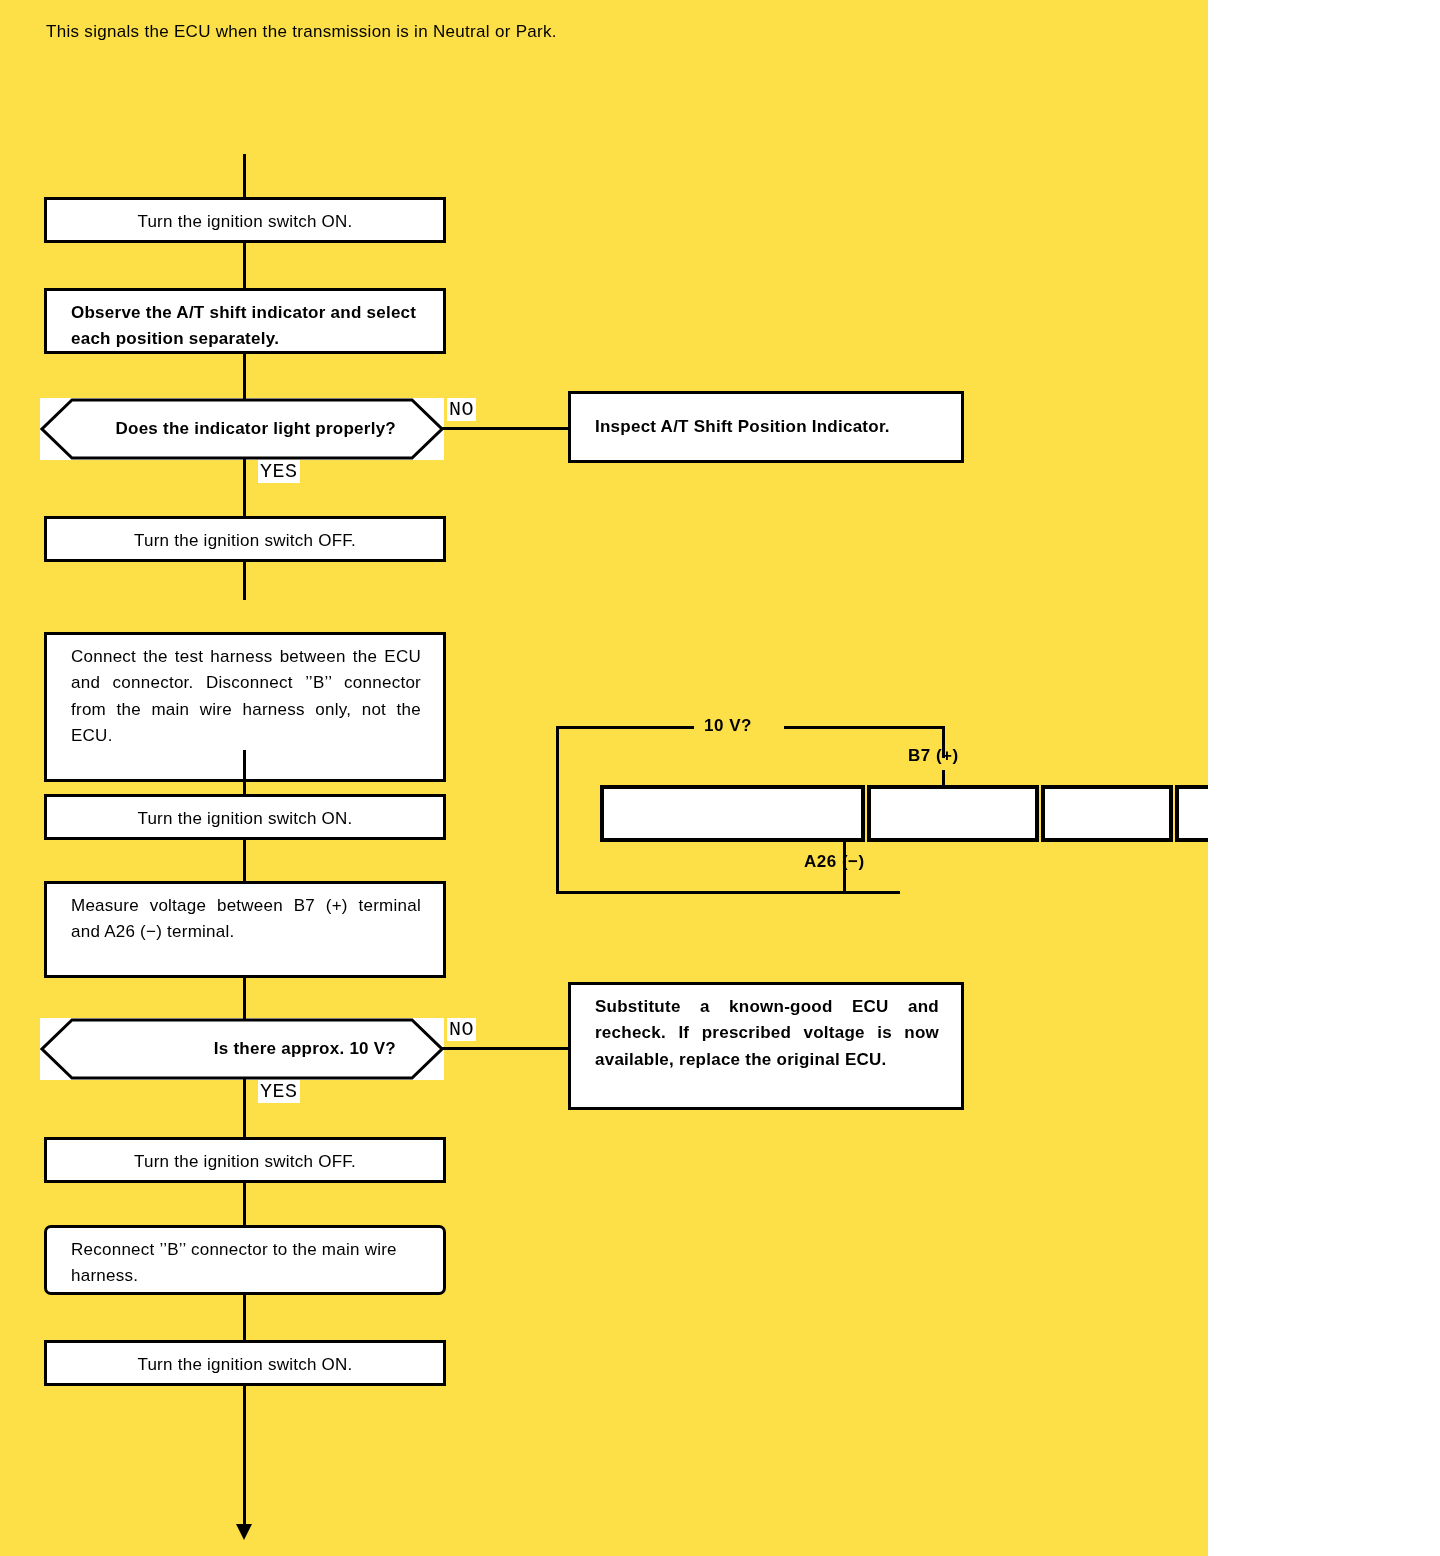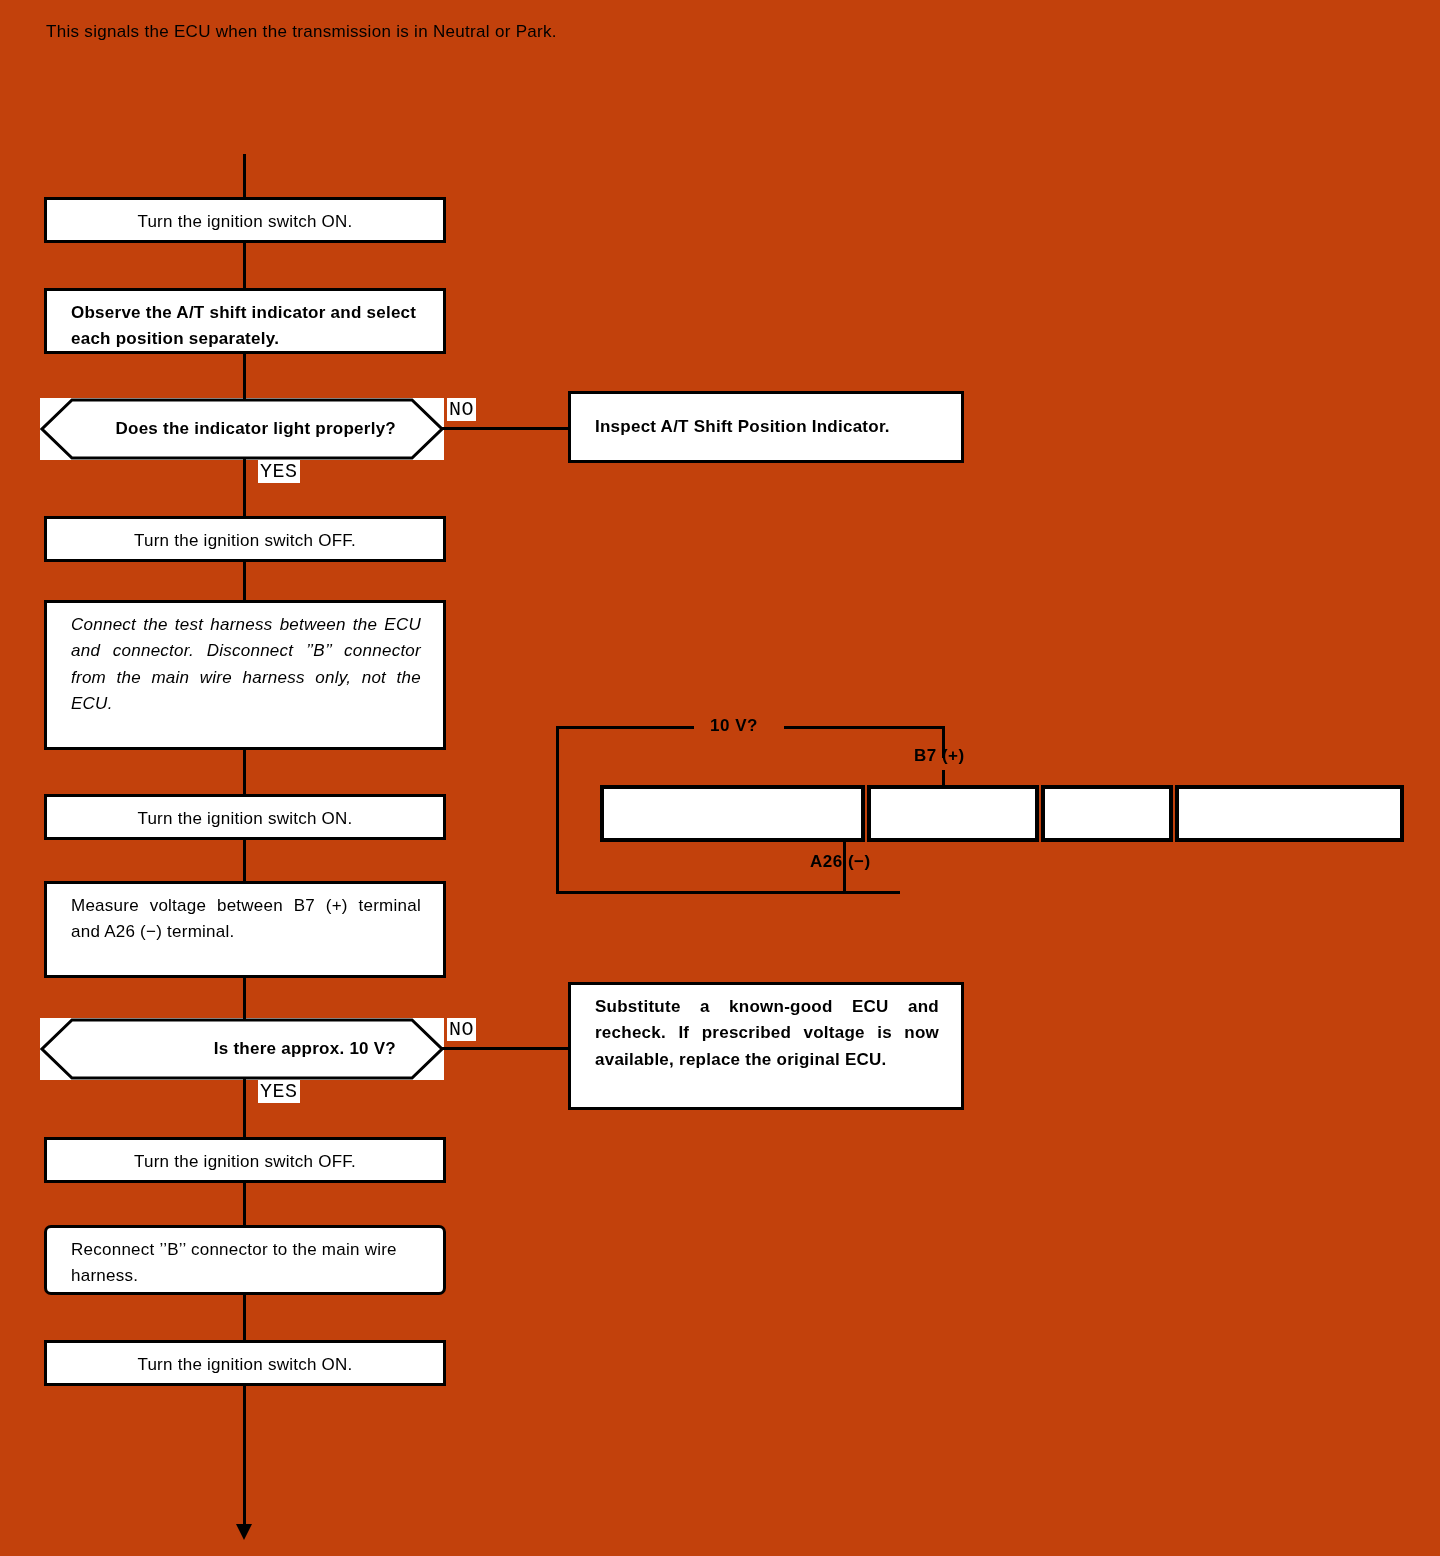--- a/index.html
+++ b/index.html
@@ -7,23 +7,23 @@
     margin: 0;
     padding: 0;
     background: #ffffff;
   }
   body {
     font-family: "Liberation Sans", sans-serif;
     color: #000000;
   }
   #page {
     position: relative;
-    width: 1440px;
+    width: 1208px;
     height: 1556px;
-    background: #c2410c;
+    background: #fde047;
     overflow: hidden;
   }
 
   
   .intro {
     position: absolute;
     left: 46px;
     top: 22px;
     font-size: 17px;
     letter-spacing: 0.3px;
@@ -130,21 +130,20 @@
     flex-direction: column;
     justify-content: space-around;
     padding: 6px 7px;
   }
   .conn-label {
     position: absolute;
     font-size: 17px;
     font-weight: bold;
     letter-spacing: 0.5px;
     white-space: nowrap;
-    margin-left: 6px;
   }
   .wire {
     position: absolute;
     background: #000;
   }
   .wire.h { height: 3px; }
   .wire.v { width: 3px; }
 </style>
 </head>
 <body>
@@ -166,21 +165,21 @@
     <svg width="404" height="62" viewBox="0 0 404 62">
       <polygon points="32,2 372,2 402,31 372,60 32,60 2,31" fill="#ffffff" stroke="#000000" stroke-width="3"></polygon>
     </svg>
     <div class="hextext">Does the indicator light properly?</div>
   </div>
 
   <div class="box center" style="left:44px; top:516px; width:402px; height:46px;">
     <div class="inner">Turn the ignition switch OFF.</div>
   </div>
 
-  <div class="box justify" style="left:44px; top:600px; width:402px; height:150px;font-style:italic;">
+  <div class="box justify" style="left:44px; top:632px; width:402px; height:150px;">
     <div class="inner">Connect the test harness between the ECU and connector. Disconnect ’’B’’ connector from the main wire harness only, not the ECU.</div>
   </div>
 
   <div class="box center" style="left:44px; top:794px; width:402px; height:46px;">
     <div class="inner">Turn the ignition switch ON.</div>
   </div>
 
   <div class="box justify" style="left:44px; top:881px; width:402px; height:97px;">
     <div class="inner">Measure voltage between B7 (+) terminal and A26 (−) terminal.</div>
   </div>

